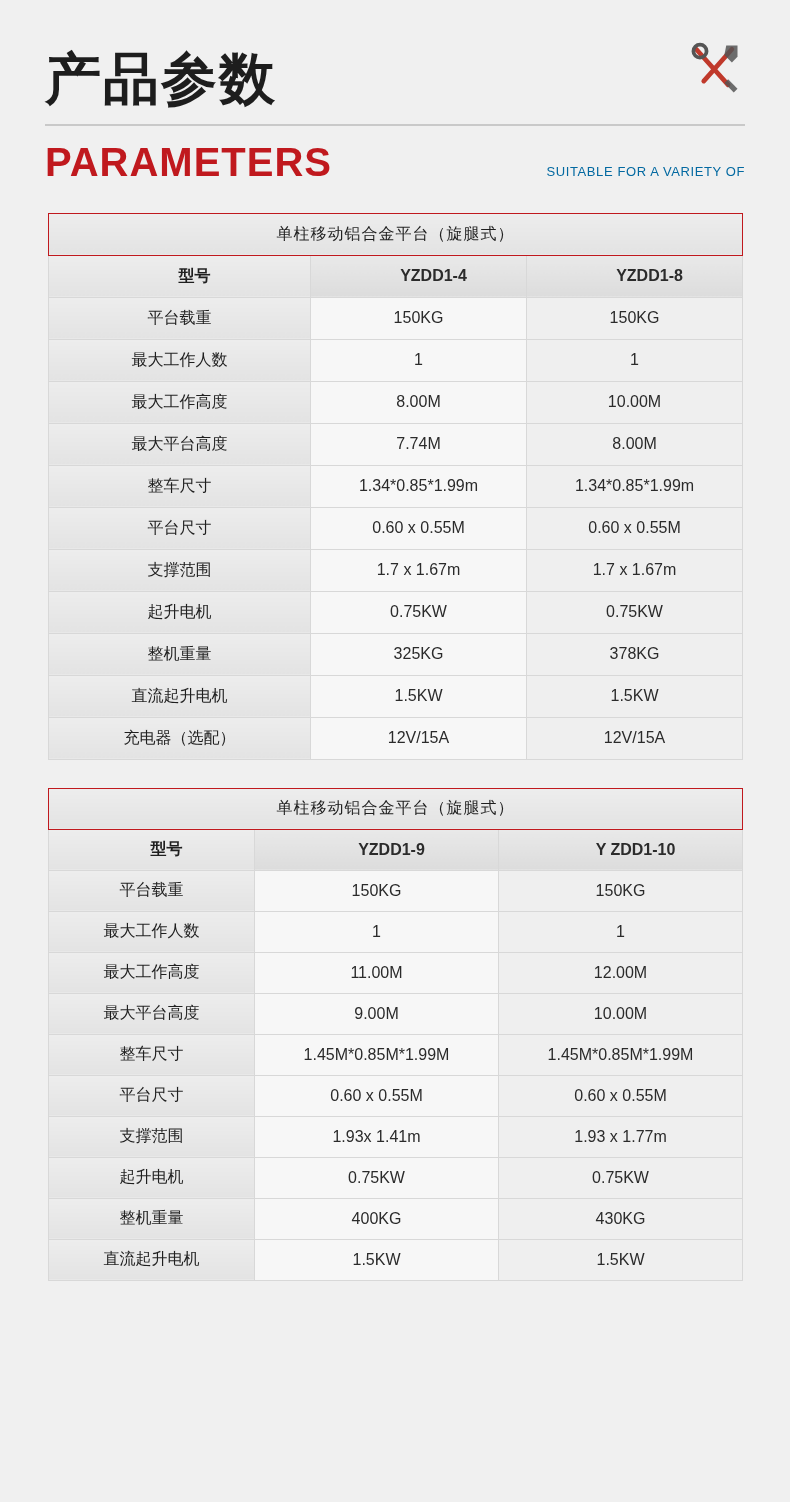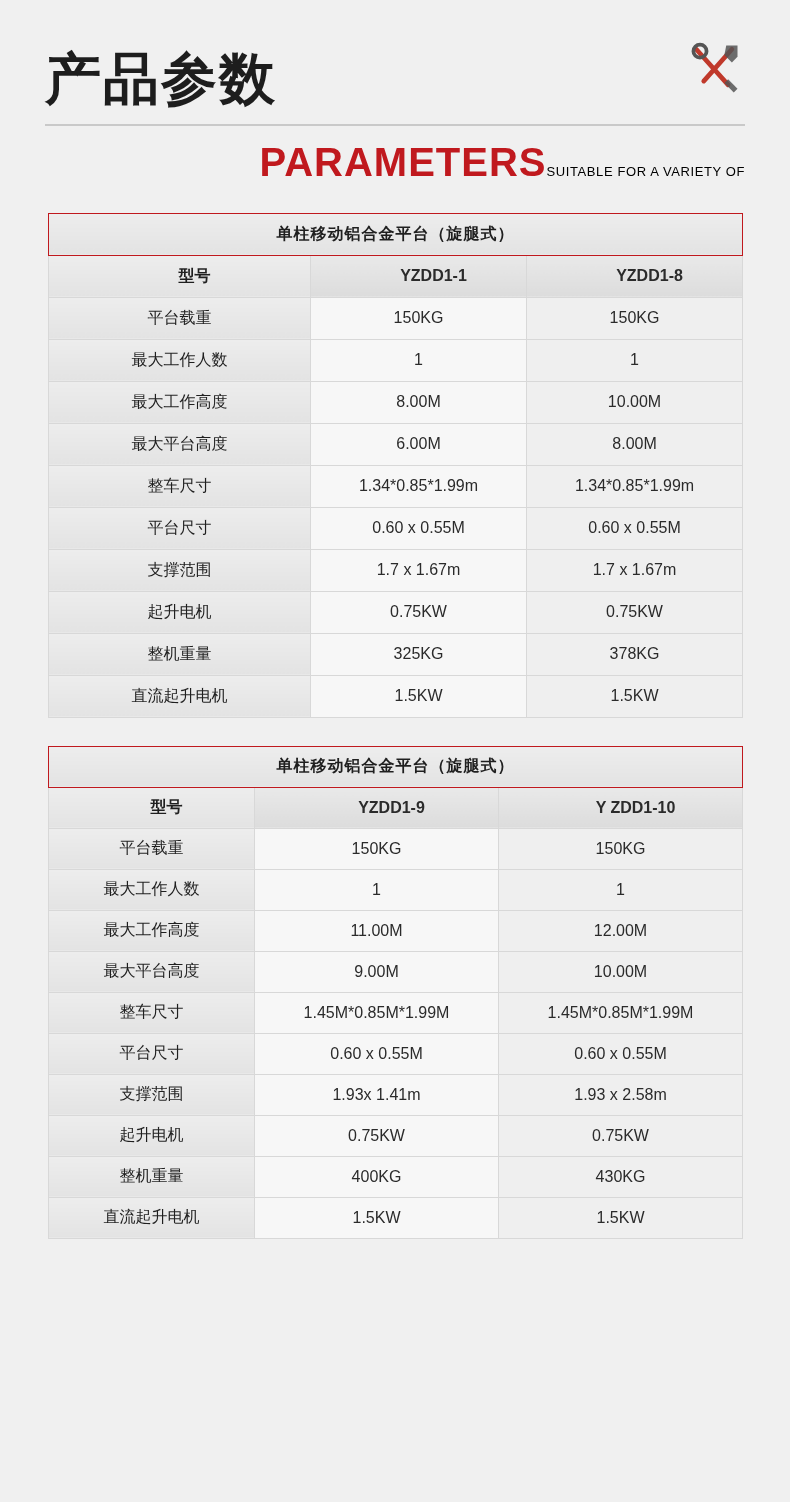--- a/index.html
+++ b/index.html
@@ -31,33 +31,33 @@
   }
   .rule {
     margin-top: 14px;
     height: 2px;
     background: #c9c9c9;
     width: 700px;
   }
   .subrow {
     display: flex;
     align-items: baseline;
-    justify-content: flex-end;
+    justify-content: space-between;
     width: 700px;
     margin-top: 14px;
   }
   .title-en {
     font-size: 40px;
     font-weight: bold;
     color: #c0191e;
     letter-spacing: 1px;
   }
   .suitable {
     font-size: 13px;
-    color: #000000;
+    color: #0369a1;
     letter-spacing: 0.6px;
     white-space: nowrap;
     padding-bottom: 4px;
   }
   .tool-icon {
     position: absolute;
     right: 45px;
     top: 38px;
     width: 60px;
     height: 60px;
@@ -73,21 +73,21 @@
   }
   .spec-table td, .spec-table th {
     border: 1px solid #d8d8d8;
     text-align: center;
     font-weight: normal;
   }
   .tbl-title td {
     background: #c0191e;
     color: #ffffff;
     font-size: 19px;
-    font-weight: bold;
+    font-weight: normal;
     height: 38px;
     letter-spacing: 1px;
     border: 1px solid #c0191e;
     margin-top: 8px;
   }
   .tbl-head td {
     background: linear-gradient(180deg, #e9e9e9 0%, #dcdcdc 100%);
     color: #c0191e;
     font-size: 20px;
     font-weight: bold;
@@ -154,41 +154,41 @@
           <col class="c-label">
           <col class="c-v1">
           <col class="c-v2">
         </colgroup>
       <tbody>
         <tr class="tbl-title">
           <td colspan="3">单柱移动铝合金平台（旋腿式）</td>
         </tr>
         <tr class="tbl-head">
           <td class="model-hd">型号</td>
-          <td>YZDD1-1</td>
+          <td>YZDD1-4</td>
           <td>YZDD1-8</td>
         </tr>
         <tr>
             <td>平台载重</td>
             <td class="val-a">150KG</td>
             <td class="val-b">150KG</td>
           </tr>
         <tr>
             <td>最大工作人数</td>
             <td class="val-a">1</td>
             <td class="val-b">1</td>
           </tr>
         <tr>
             <td>最大工作高度</td>
             <td class="val-a">8.00M</td>
             <td class="val-b">10.00M</td>
           </tr>
         <tr>
             <td>最大平台高度</td>
-            <td class="val-a">6.00M</td>
+            <td class="val-a">7.74M</td>
             <td class="val-b">8.00M</td>
           </tr>
         <tr>
             <td>整车尺寸</td>
             <td class="val-a">1.34*0.85*1.99m</td>
             <td class="val-b">1.34*0.85*1.99m</td>
           </tr>
         <tr>
             <td>平台尺寸</td>
             <td class="val-a">0.60 x 0.55M</td>
@@ -206,20 +206,25 @@
           </tr>
         <tr>
             <td>整机重量</td>
             <td class="val-a">325KG</td>
             <td class="val-b">378KG</td>
           </tr>
         <tr>
             <td>直流起升电机</td>
             <td class="val-a">1.5KW</td>
             <td class="val-b">1.5KW</td>
+          </tr>
+        <tr>
+            <td>充电器（选配）</td>
+            <td class="val-a">12V/15A</td>
+            <td class="val-b">12V/15A</td>
           </tr>
       </tbody>
     </table>
 
     <table class="spec-table t2">
       <colgroup>
           <col class="c-label">
           <col class="c-v1">
           <col class="c-v2">
         </colgroup>
@@ -258,21 +263,21 @@
             <td class="val-b">1.45M*0.85M*1.99M</td>
           </tr>
         <tr>
             <td>平台尺寸</td>
             <td class="val-a">0.60 x 0.55M</td>
             <td class="val-b">0.60 x 0.55M</td>
           </tr>
         <tr>
             <td>支撑范围</td>
             <td class="val-a">1.93x 1.41m</td>
-            <td class="val-b">1.93 x 2.58m</td>
+            <td class="val-b">1.93 x 1.77m</td>
           </tr>
         <tr>
             <td>起升电机</td>
             <td class="val-a">0.75KW</td>
             <td class="val-b">0.75KW</td>
           </tr>
         <tr>
             <td>整机重量</td>
             <td class="val-a">400KG</td>
             <td class="val-b">430KG</td>

